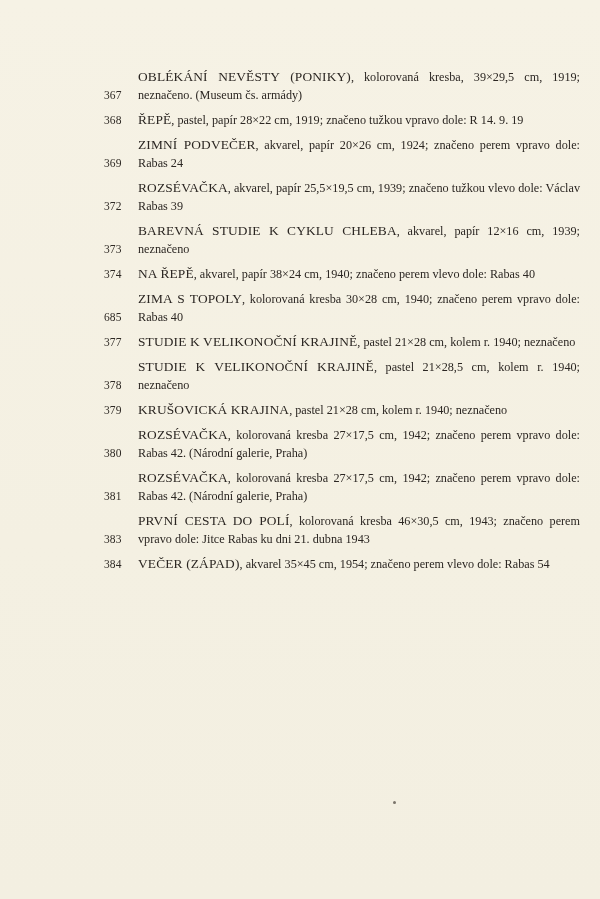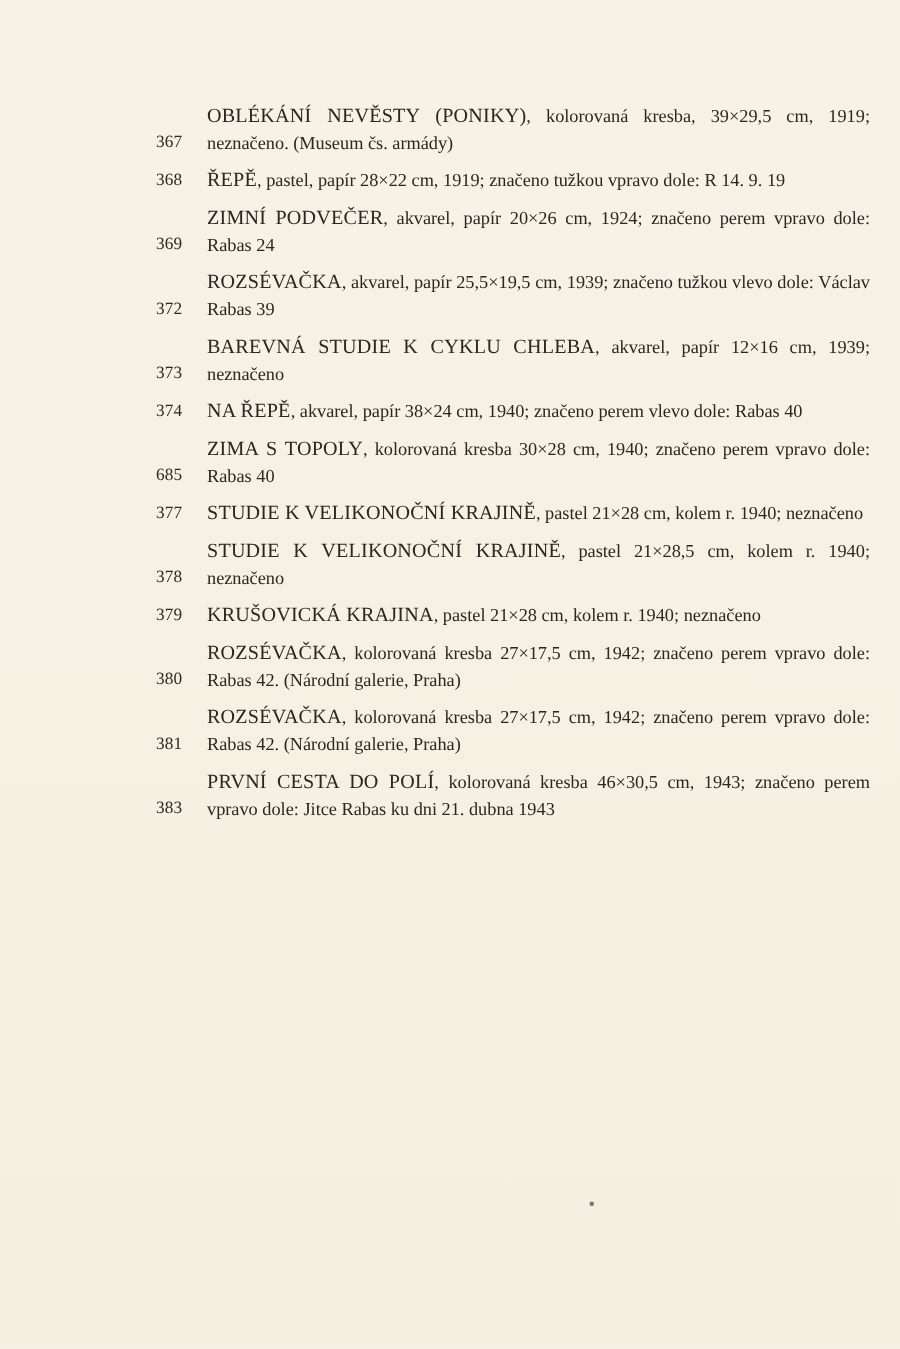--- a/index.html
+++ b/index.html
@@ -121,15 +121,19 @@
       <span class="body"><span class="title">ROZSÉVAČKA</span><span class="detail">, kolorovaná kresba 27×17,5 cm, 1942; značeno perem vpravo dole: Rabas 42. (Národní galerie, Praha)</span></span>
     </li>
     <li class="entry">
       <span class="num">381</span>
       <span class="body"><span class="title">ROZSÉVAČKA</span><span class="detail">, kolorovaná kresba 27×17,5 cm, 1942; značeno perem vpravo dole: Rabas 42. (Národní galerie, Praha)</span></span>
     </li>
     <li class="entry">
       <span class="num">383</span>
       <span class="body"><span class="title">PRVNÍ CESTA DO POLÍ</span><span class="detail">, kolorovaná kresba 46×30,5 cm, 1943; značeno perem vpravo dole: Jitce Rabas ku dni 21. dubna 1943</span></span>
     </li>
+    <li class="entry">
+      <span class="num">384</span>
+      <span class="body"><span class="title">VEČER (ZÁPAD)</span><span class="detail">, akvarel 35×45 cm, 1954; značeno perem vlevo dole: Rabas 54</span></span>
+    </li>
   </ol>
   <div class="speck"></div>
 </div>
 
 </body></html>

